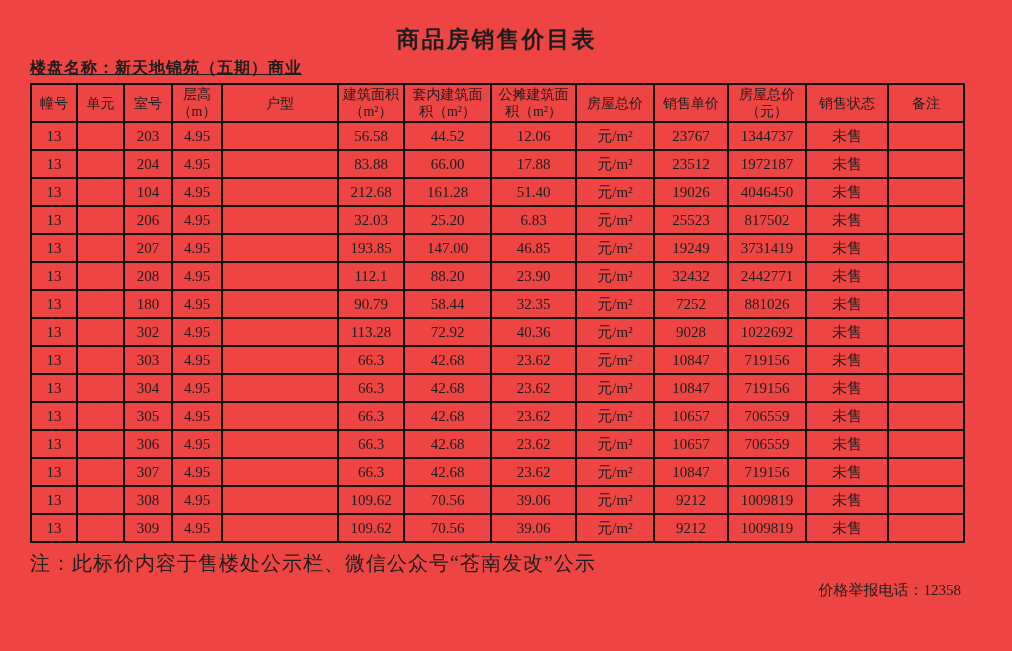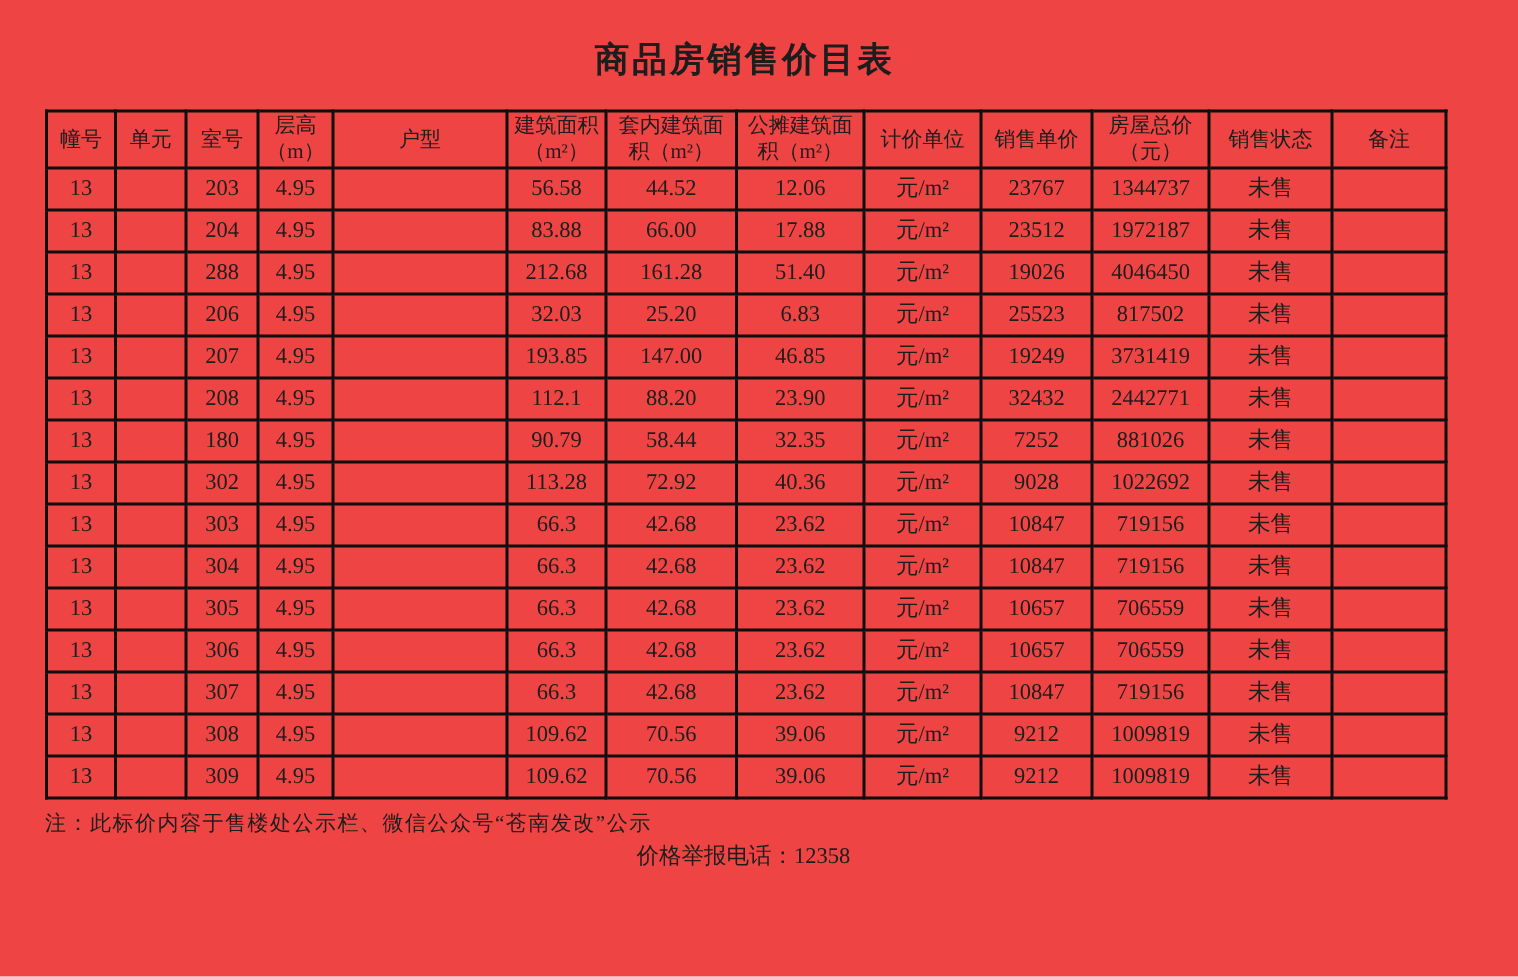--- a/index.html
+++ b/index.html
@@ -28,21 +28,21 @@
     line-height: 28px;
   }
   .project {
     margin-top: 4px;
     font-size: 16px;
     font-weight: 700;
     text-decoration: underline;
     letter-spacing: 1px;
   }
   table.price-table {
-    margin-top: 19px;
+    margin-top: 4px;
     border-collapse: collapse;
     table-layout: fixed;
     width: 933px;
   }
   .price-table th, .price-table td {
     border: 2px solid #0d0d0d;
     text-align: center;
     vertical-align: middle;
     padding: 0 2px;
     overflow: hidden;
@@ -53,37 +53,38 @@
     font-weight: 400;
     line-height: 17px;
   }
   .price-table td {
     height: 26px;
     font-size: 15px;
     line-height: 18px;
   }
   .note {
     margin-top: 7px;
-    font-size: 14px;
+    font-size: 20px;
     letter-spacing: 1px;
   }
   .footer {
     margin-top: 2px;
-    text-align: center;
+    text-align: right;
     font-size: 15px;
     line-height: 22px;
     padding-right: 2px;
   }
 </style>
 </head>
 <body>
 
 <div class="page">
   <div class="content">
     <h1 class="title">商品房销售价目表</h1>
+    <div class="project">楼盘名称：新天地锦苑（五期）商业</div>
 
     <table class="price-table">
       <colgroup>
         <col style="width:46px">
           <col style="width:47px">
           <col style="width:48px">
         <col style="width:50px">
           <col style="width:116px">
           <col style="width:66px">
         <col style="width:87px">
@@ -97,21 +98,21 @@
       <thead>
         <tr id="header-row">
             <th>幢号</th>
             <th>单元</th>
             <th>室号</th>
             <th>层高（m）</th>
             <th>户型</th>
             <th>建筑面积（m²）</th>
             <th>套内建筑面积（m²）</th>
             <th>公摊建筑面积（m²）</th>
-            <th>计价单位</th>
+            <th>房屋总价</th>
             <th>销售单价</th>
             <th>房屋总价（元）</th>
             <th>销售状态</th>
             <th>备注</th>
           </tr>
       </thead>
       <tbody id="table-body">
           <tr>
             <td>13</td>
             <td></td>
@@ -138,21 +139,21 @@
             <td>17.88</td>
             <td>元/m²</td>
             <td>23512</td>
             <td>1972187</td>
             <td>未售</td>
             <td></td>
           </tr>
           <tr>
             <td>13</td>
             <td></td>
-            <td>288</td>
+            <td>104</td>
             <td>4.95</td>
             <td></td>
             <td>212.68</td>
             <td>161.28</td>
             <td>51.40</td>
             <td>元/m²</td>
             <td>19026</td>
             <td>4046450</td>
             <td>未售</td>
             <td></td>

